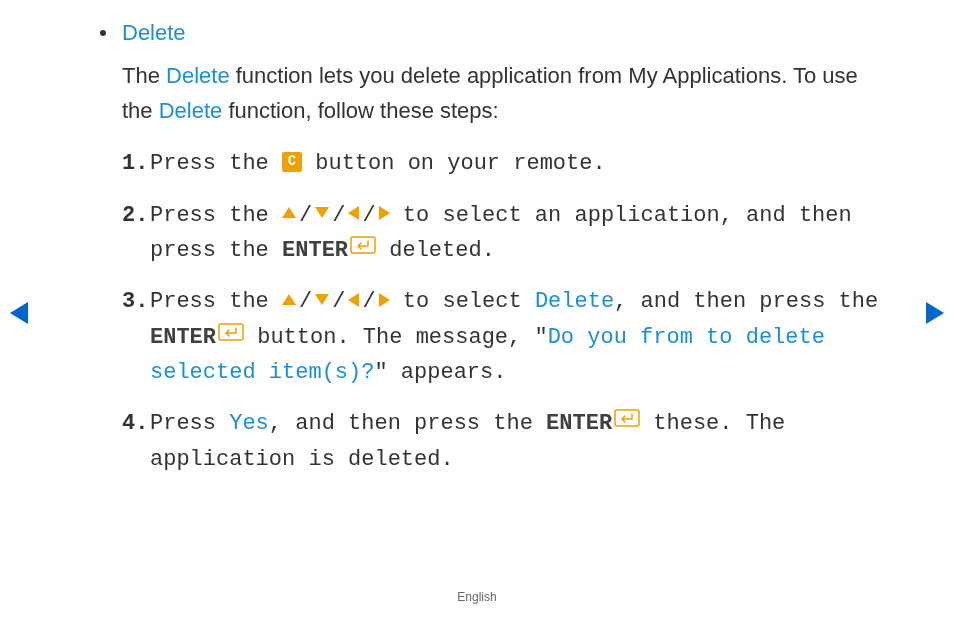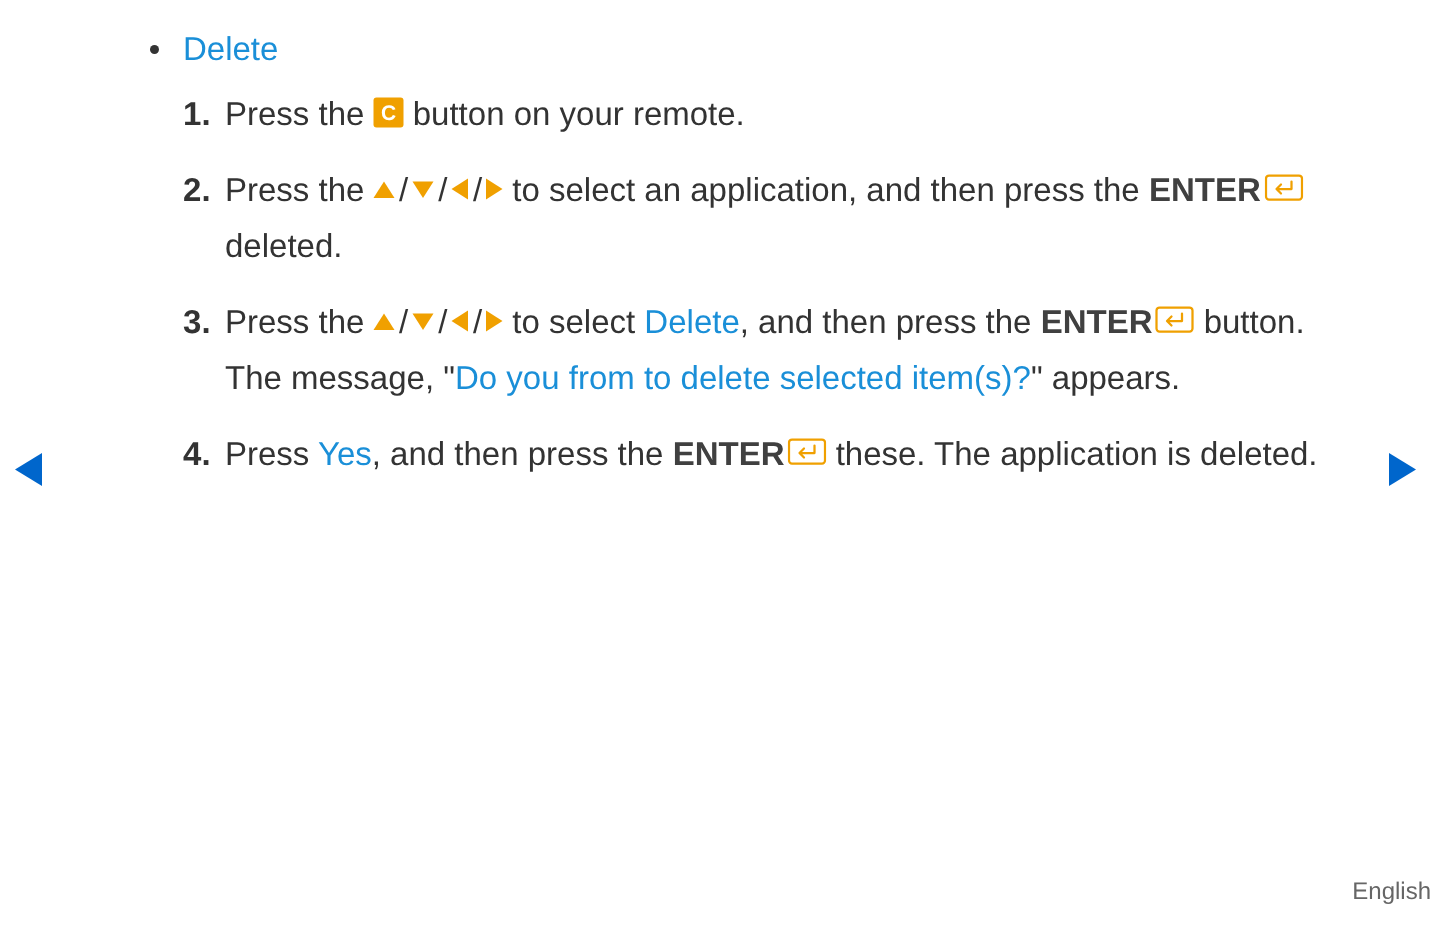--- a/index.html
+++ b/index.html
@@ -53,20 +53,21 @@
       counter-reset: step;
     }
     .steps li {
       counter-increment: step;
       font-size: 22px;
       line-height: 1.6;
       color: #333;
       margin-bottom: 16px;
       padding-left: 28px;
       position: relative;
+      font-family: Liberation Mono, monospace;
     }
     .steps li::before {
       content: counter(step) ".";
       position: absolute;
       left: 0;
       font-weight: bold;
       color: #333;
     }
     .c-button {
       display: inline-flex;
@@ -152,38 +153,41 @@
       height: 0;
       border-top: 11px solid transparent;
       border-bottom: 11px solid transparent;
       border-left: 18px solid #0066cc;
     }
     .footer {
       position: absolute;
       bottom: 20px;
       left: 0;
       right: 0;
-      text-align: right;
-      font-size: 16px;
+      text-align: center;
+      font-size: 12px;
       color: #666;
     }
     .slash {
       color: #333;
       margin: 0 3px;
     }
   </style>
 </head>
 <body>
 
 <div class="content">
   <div class="bullet-section">
     <span class="bullet"></span>
     <span class="section-title">Delete</span>
   </div>
 
+  <div class="description">
+    <span>The </span><span class="blue">Delete</span><span> function lets you delete application from My Applications. To use the </span><span class="blue">Delete</span><span> function, follow these steps:</span>
+  </div>
 
   <ol class="steps">
     <li>
       <span>Press the </span><span class="c-button">C</span><span> button on your remote.</span>
     </li>
     <li>
       <span>Press the </span><span class="arrow-icon arrow-up"></span><span class="slash">/</span><span class="arrow-icon arrow-down"></span><span class="slash">/</span><span class="arrow-icon arrow-left-y"></span><span class="slash">/</span><span class="arrow-icon arrow-right-y"></span><span> to select an application, and then press the </span><span class="enter-label">ENTER</span><span class="enter-icon"><svg width="26" height="18" viewBox="0 0 26 18">
             <rect x="1" y="1" width="24" height="16" rx="2" fill="none" stroke="#f0a000" stroke-width="1.5"></rect>
             <path d="M18 5 L18 10 L8 10 M8 10 L11 7 M8 10 L11 13" fill="none" stroke="#f0a000" stroke-width="1.5" stroke-linecap="round" stroke-linejoin="round"></path>
           </svg></span><span> deleted.</span>

